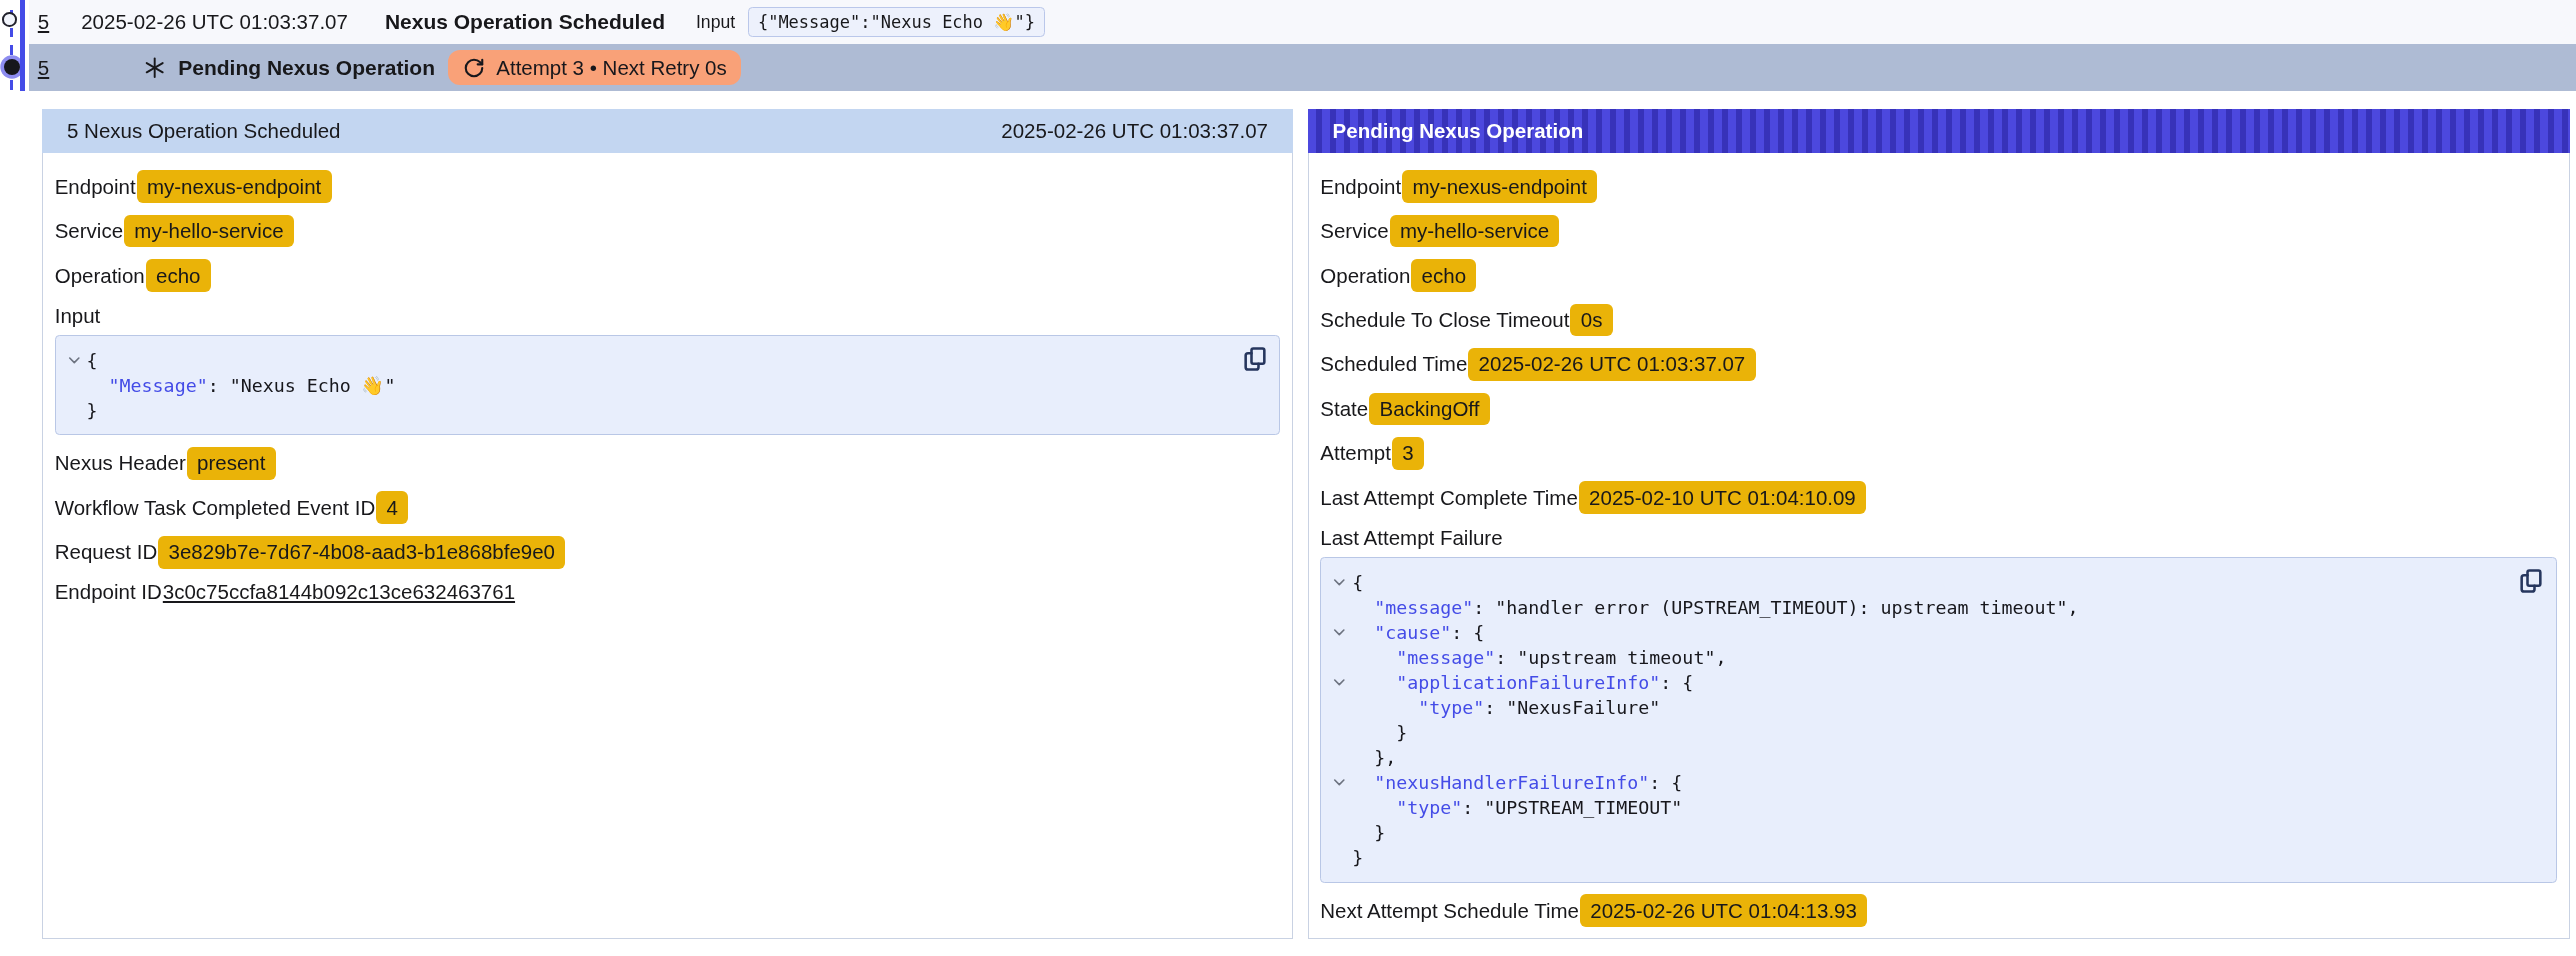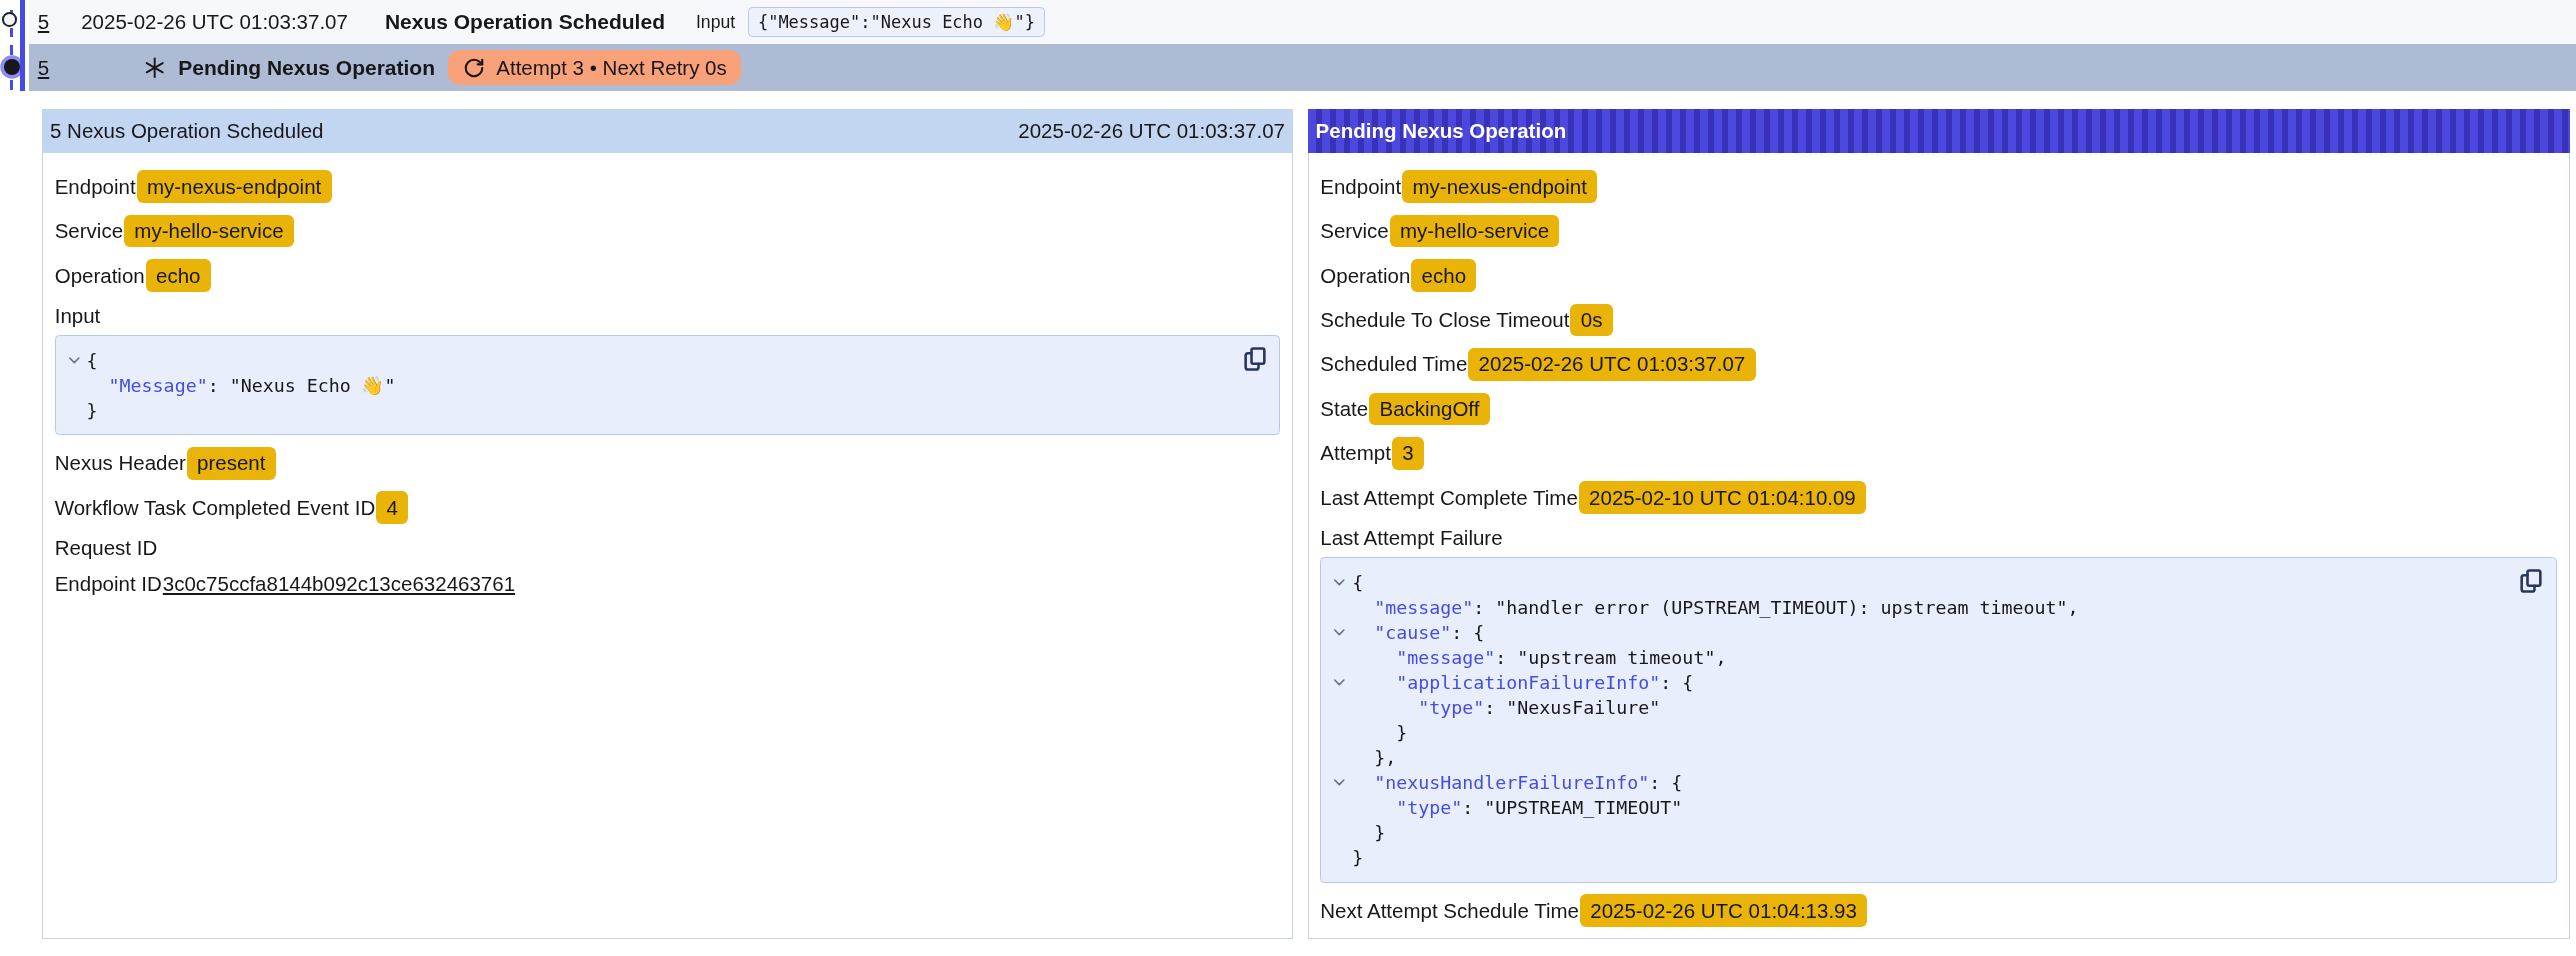--- a/index.html
+++ b/index.html
@@ -49,21 +49,21 @@
     font-size:20.5px; margin-left:13px; color:#17171c;
   }
 
   
   .panels { display:flex; gap:14.6px; margin:17.6px 5.9px 0 42px; height:830px; }
   .panel-left  { width:1251px; }
   .panel-right { width:1262px; }
   .panel { display:flex; flex-direction:column; }
   .panel-header {
     height:44px; flex:none; display:flex; align-items:center;
-    justify-content:space-between; padding:0 8px; font-size:20.5px;
+    justify-content:space-between; padding:0 25px; font-size:20.5px;
     background:#c3d6f1;
   }
   .panel-header.striped {
     background: repeating-linear-gradient(90deg,#4c48de 0 8px,#3732b9 8px 14px);
     color:#ffffff; font-weight:700; justify-content:flex-start;
   }
   .panel-body {
     flex:1; background:#fff; border:1.5px solid #c9d2e3; border-top:none;
     padding:5.9px 11.7px 14.6px; overflow:hidden;
   }
@@ -173,20 +173,21 @@
         <div class="field">
           <span class="flabel">Nexus Header</span>
           <span class="badge">present</span>
         </div>
         <div class="field">
           <span class="flabel">Workflow Task Completed Event ID</span>
           <span class="badge">4</span>
         </div>
         <div class="field">
           <span class="flabel">Request ID</span>
+          <span class="badge">3e829b7e-7d67-4b08-aad3-b1e868bfe9e0</span>
         </div>
         <div class="field">
           <span class="flabel">Endpoint ID</span>
           <span class="linkval">3c0c75ccfa8144b092c13ce632463761</span>
         </div>
       </div>
   </div>
 
   <div class="panel panel-right">
     <div class="panel-header striped">

